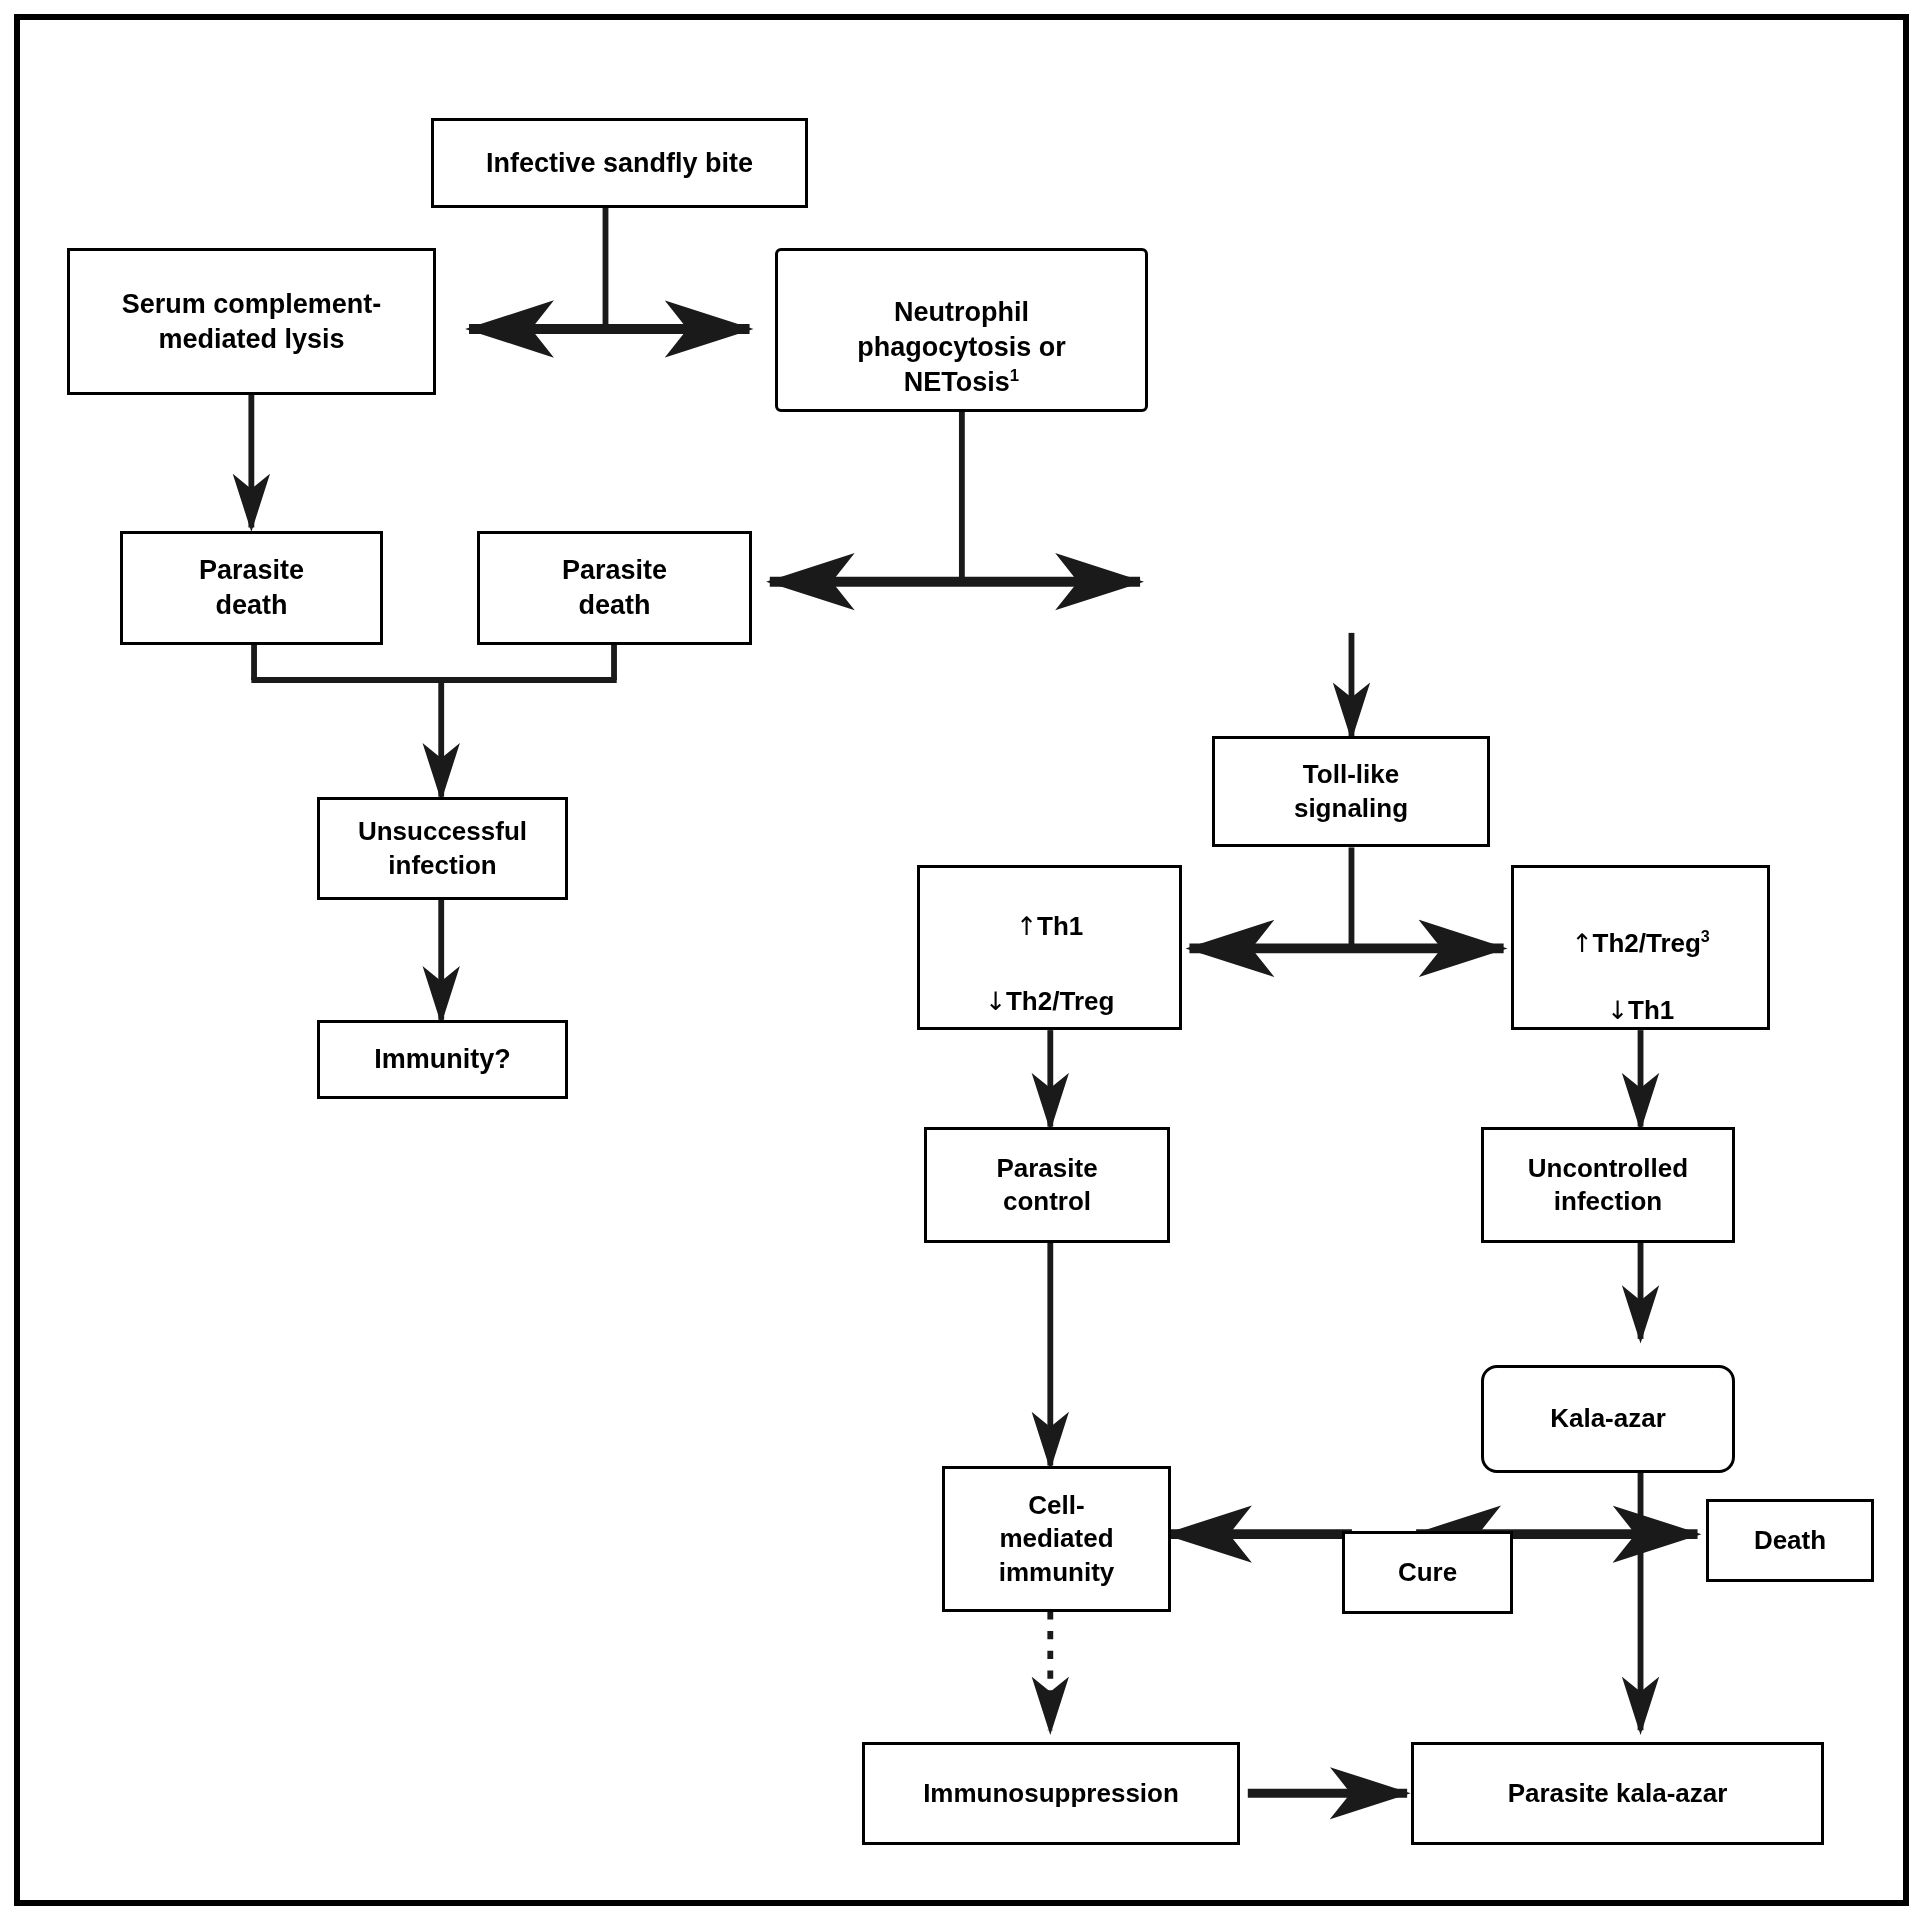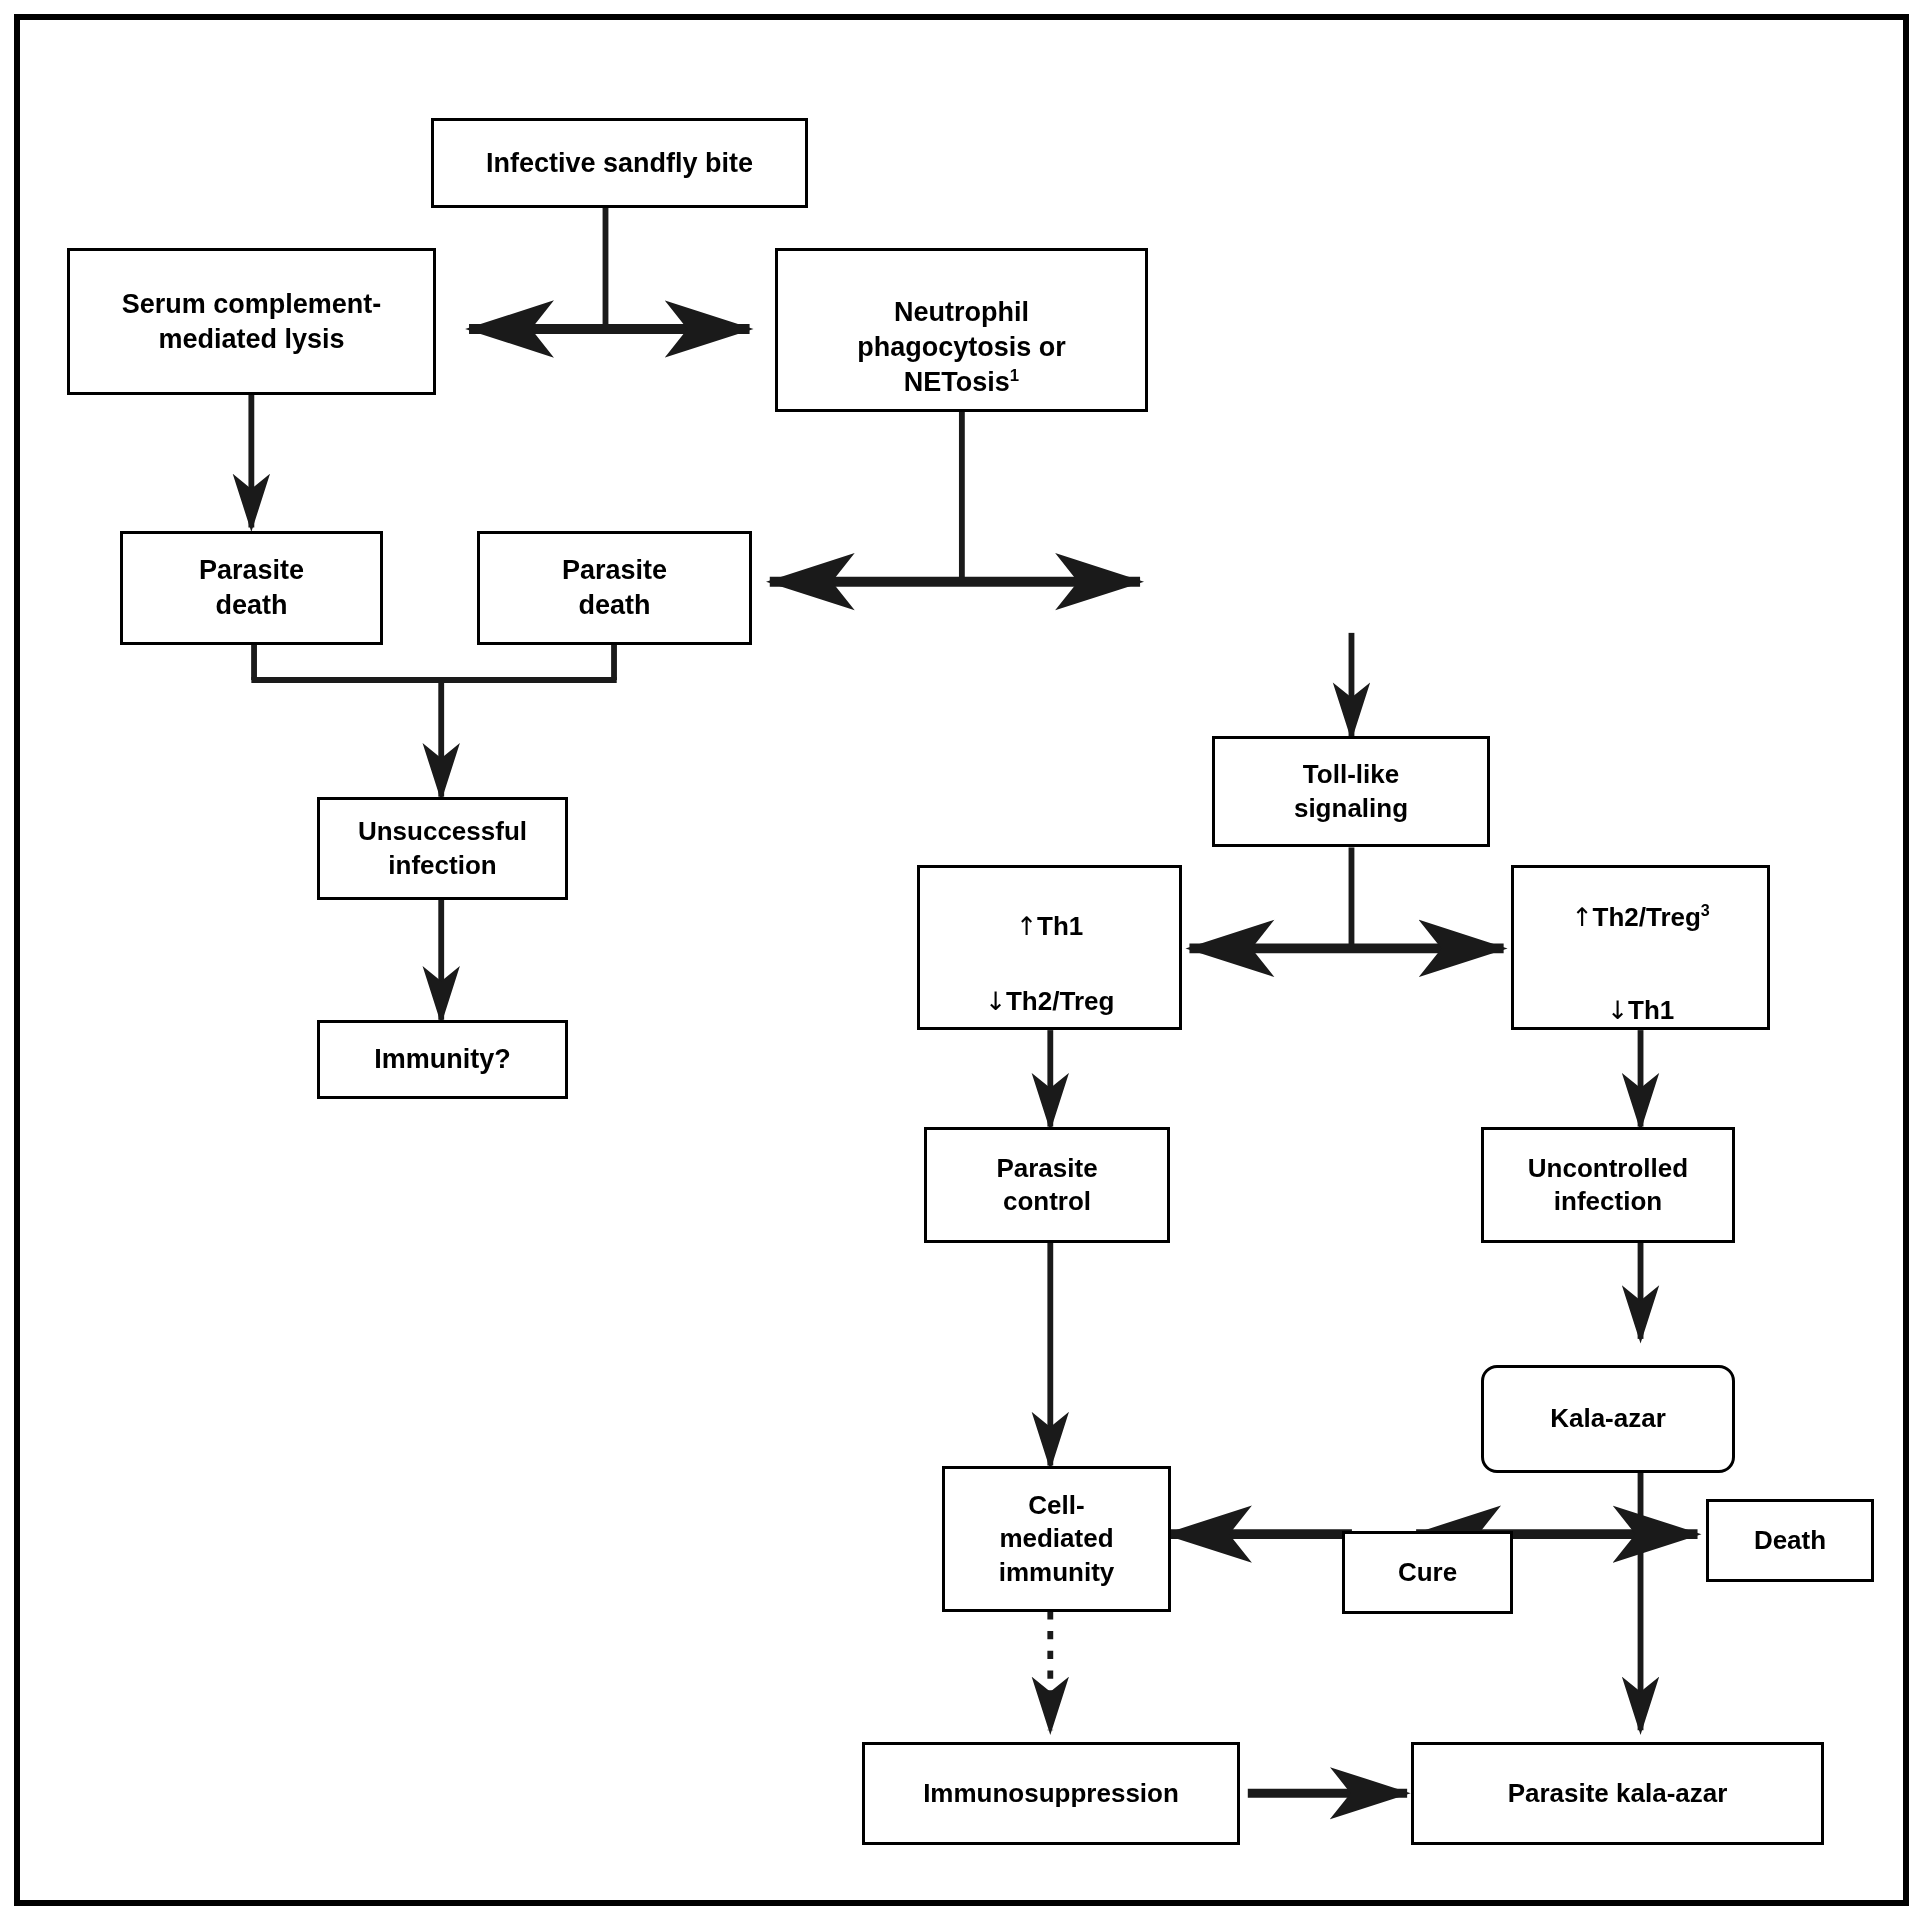--- a/index.html
+++ b/index.html
@@ -125,21 +125,21 @@
 
   <div class="node-box" style="left:431px; top:118px; width:377px; height:90px;">
     <span class="node-label f60">Infective sandfly bite</span>
   </div>
 
   <div class="node-box" style="left:67px; top:248px; width:369px; height:147px;">
     <span class="node-label f60">Serum complement-
 mediated lysis</span>
   </div>
 
-  <div class="node-box" style="left:775px; top:248px; width:373px; height:164px;">
+  <div class="node-box" style="left:775px; top:248px; width:373px; height:164px;border-radius:6px;">
     <span class="node-label f60">
       <span>Neutrophil
 phagocytosis or
 NETosis</span><sup>1</sup>
     </span>
   </div>
 
   <div class="node-box" style="left:120px; top:531px; width:263px; height:114px;">
     <span class="node-label f60">Parasite
 death</span>
@@ -167,21 +167,21 @@
 
   <div class="node-box" style="left:917px; top:865px; width:265px; height:165px; flex-direction:column; justify-content:space-evenly;">
     <span class="node-label f58" style="padding:0;">
       <span class="arrowglyph">↑</span><span>Th1</span>
     </span>
     <span class="node-label f58" style="padding:0;">
       <span class="arrowglyph">↓</span><span>Th2/Treg</span>
     </span>
   </div>
 
-  <div class="node-box" style="left:1511px; top:865px; width:259px; height:165px; flex-direction:column; justify-content:space-between;">
+  <div class="node-box" style="left:1511px; top:865px; width:259px; height:165px; flex-direction:column; justify-content:flex-end;">
     <span class="node-label f58" style="padding:0;">
       <span class="arrowglyph">↑</span><span>Th2/Treg</span><sup>3</sup>
     </span>
     <span class="node-label f58" style="padding:0;">
       <span class="arrowglyph">↓</span><span>Th1</span>
     </span>
   </div>
 
   <div class="node-box" style="left:924px; top:1127px; width:246px; height:116px;">
     <span class="node-label f58">Parasite

